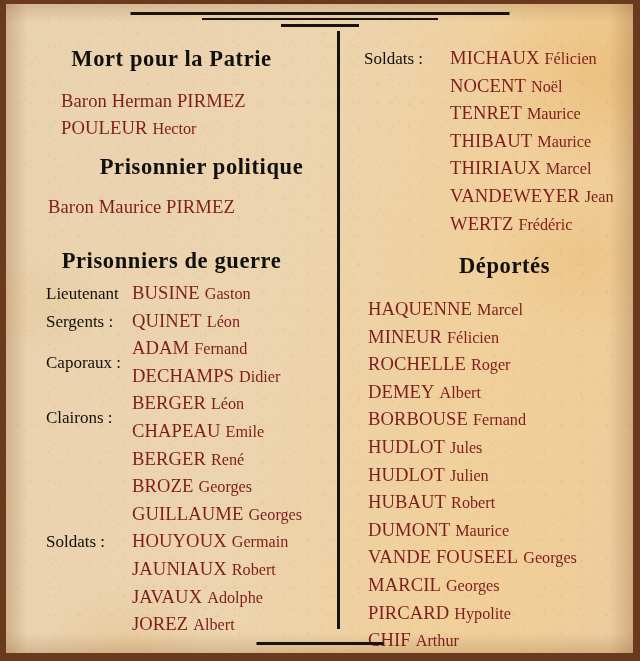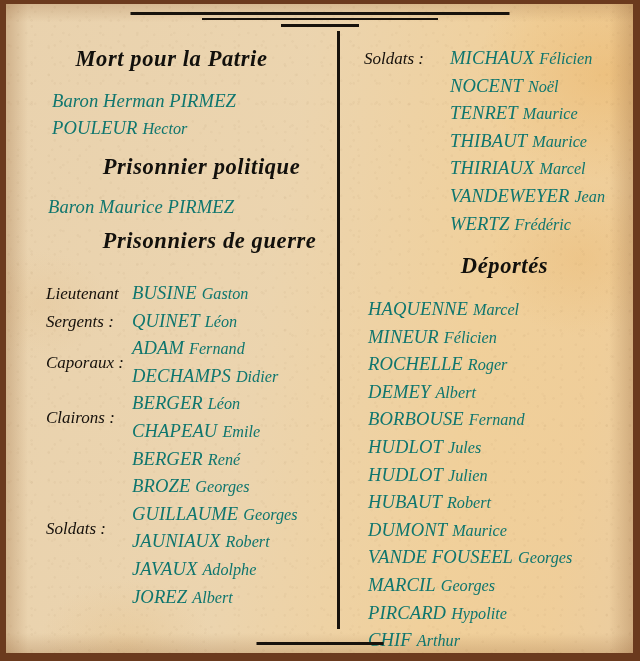--- a/index.html
+++ b/index.html
@@ -64,21 +64,20 @@
       radial-gradient(circle at 88% 78%, rgba(120,85,45,0.08) 0 1px, transparent 1.6px),
       radial-gradient(circle at 55% 88%, rgba(120,85,45,0.07) 0 1px, transparent 1.6px),
       radial-gradient(circle at 25% 45%, rgba(140,100,55,0.06) 0 1px, transparent 1.8px);
     background-size: 23px 19px, 31px 27px, 17px 23px, 29px 21px, 37px 33px, 19px 29px;
   }
 
   #content {
     position: relative;
     width: 100%;
     height: 100%;
-    font-style: italic;
   }
 
   
   #rule-top {
     position: absolute;
     left: 0;
     top: 8px;
     width: 100%;
     height: 22px;
   }
@@ -128,21 +127,21 @@
     letter-spacing: 0.6px;
     text-align: center;
     color: #12100c;
     font-family: "Liberation Serif", "DejaVu Serif", serif;
   }
 
   .entry-line {
     font-size: 17.4px;
     line-height: 25.6px;
     white-space: nowrap;
-    color: #0f766e;
+    color: #7f1d1d;
   }
   .surname {
     font-size: 18.6px;
     letter-spacing: 0.1px;
   }
   .given {
     font-size: 16.2px;
     padding-left: 5px;
   }
 
@@ -156,24 +155,24 @@
     width: 86px;
     flex: 0 0 86px;
     font-size: 17px;
   }
   .ranked-row .names { flex: 1 1 auto; }
 
   .plain-list { margin: 0; padding: 0; }
 
   
   #heading-mort        { position: absolute; left: 0;  top: 42px;  width: 331px; }
-  #list-mort           { position: absolute; left: 46px; top: 84px; }
+  #list-mort           { position: absolute; left: 55px; top: 84px; }
   #heading-prisonnier  { position: absolute; left: 0;  top: 150px; width: 391px; }
   #list-prisonnier     { position: absolute; left: 42px; top: 190px; }
-  #heading-guerre      { position: absolute; left: 0;  top: 224px; width: 331px; padding-left: 38px; }
+  #heading-guerre      { position: absolute; left: 0;  top: 244px; width: 331px; }
   #list-guerre         { position: absolute; left: 40px; top: 276px; }
 
   #list-soldats-right  { position: absolute; left: 24px; top: 41px; }
   #heading-deportes    { position: absolute; left: 15px;  top: 249px; width: 299px; }
   #list-deportes       { position: absolute; left: 28px; top: 292px; }
 
   .soldat-block { display: flex; align-items: baseline; }
   .soldat-block .rank-label { width: 86px; flex: 0 0 86px; font-size: 17px; }
 </style>
 </head>
@@ -250,20 +249,21 @@
             <div class="entry-line"><span class="surname">CHAPEAU</span><span class="given">Emile</span></div>
           </span>
         </div>
 
         <div class="ranked-row">
           <span class="rank-label">Soldats :</span>
           <span class="names">
             <div class="entry-line"><span class="surname">BERGER</span><span class="given">René</span></div>
             <div class="entry-line"><span class="surname">BROZE</span><span class="given">Georges</span></div>
             <div class="entry-line"><span class="surname">GUILLAUME</span><span class="given">Georges</span></div>
+            <div class="entry-line"><span class="surname">HOUYOUX</span><span class="given">Germain</span></div>
             <div class="entry-line"><span class="surname">JAUNIAUX</span><span class="given">Robert</span></div>
             <div class="entry-line"><span class="surname">JAVAUX</span><span class="given">Adolphe</span></div>
             <div class="entry-line"><span class="surname">JOREZ</span><span class="given">Albert</span></div>
 
           </span>
         </div>
 
       </div>
     </div>
 

